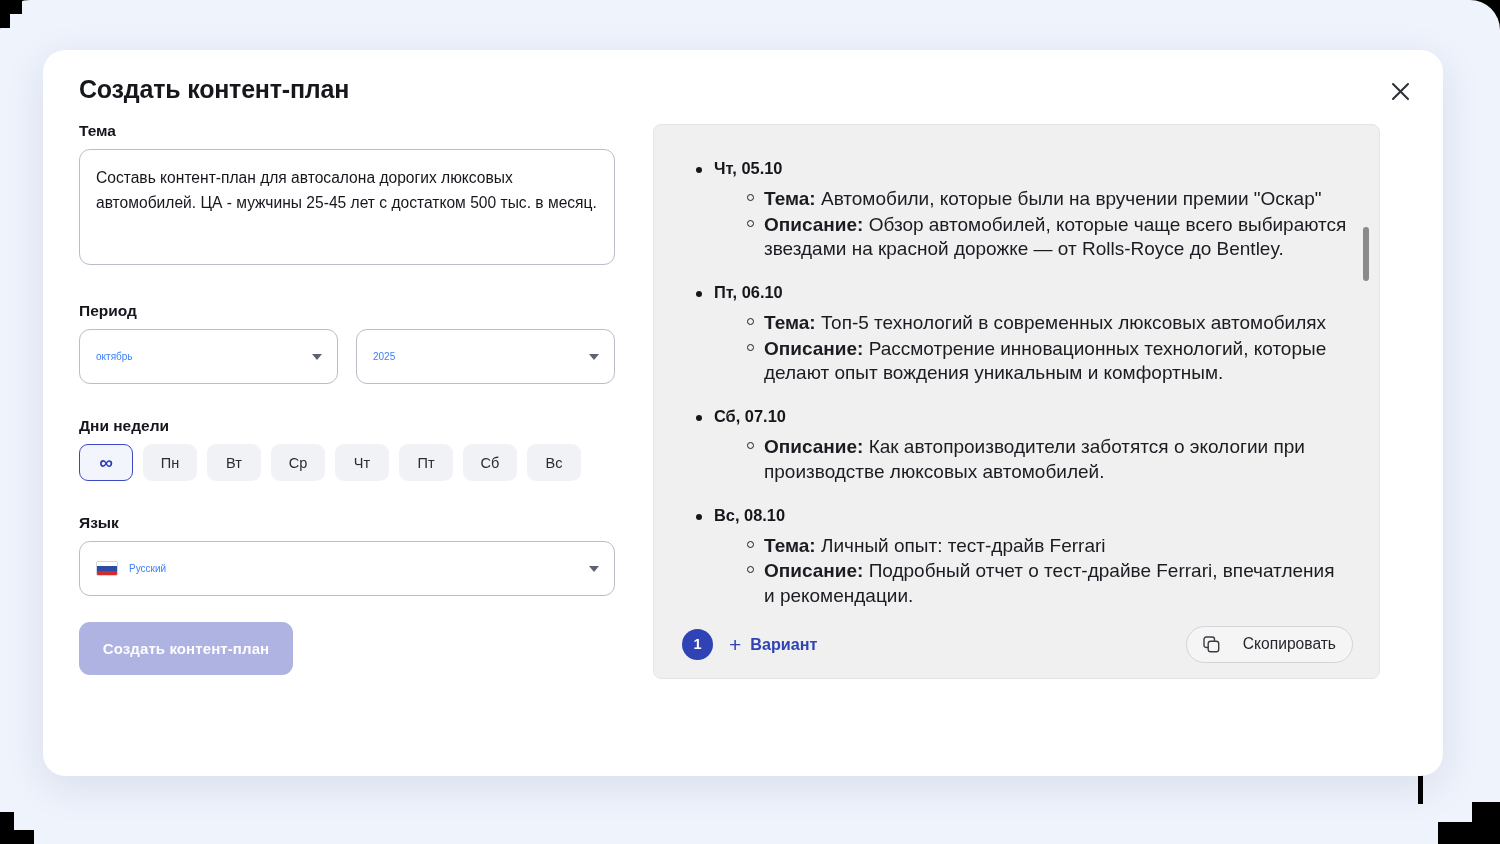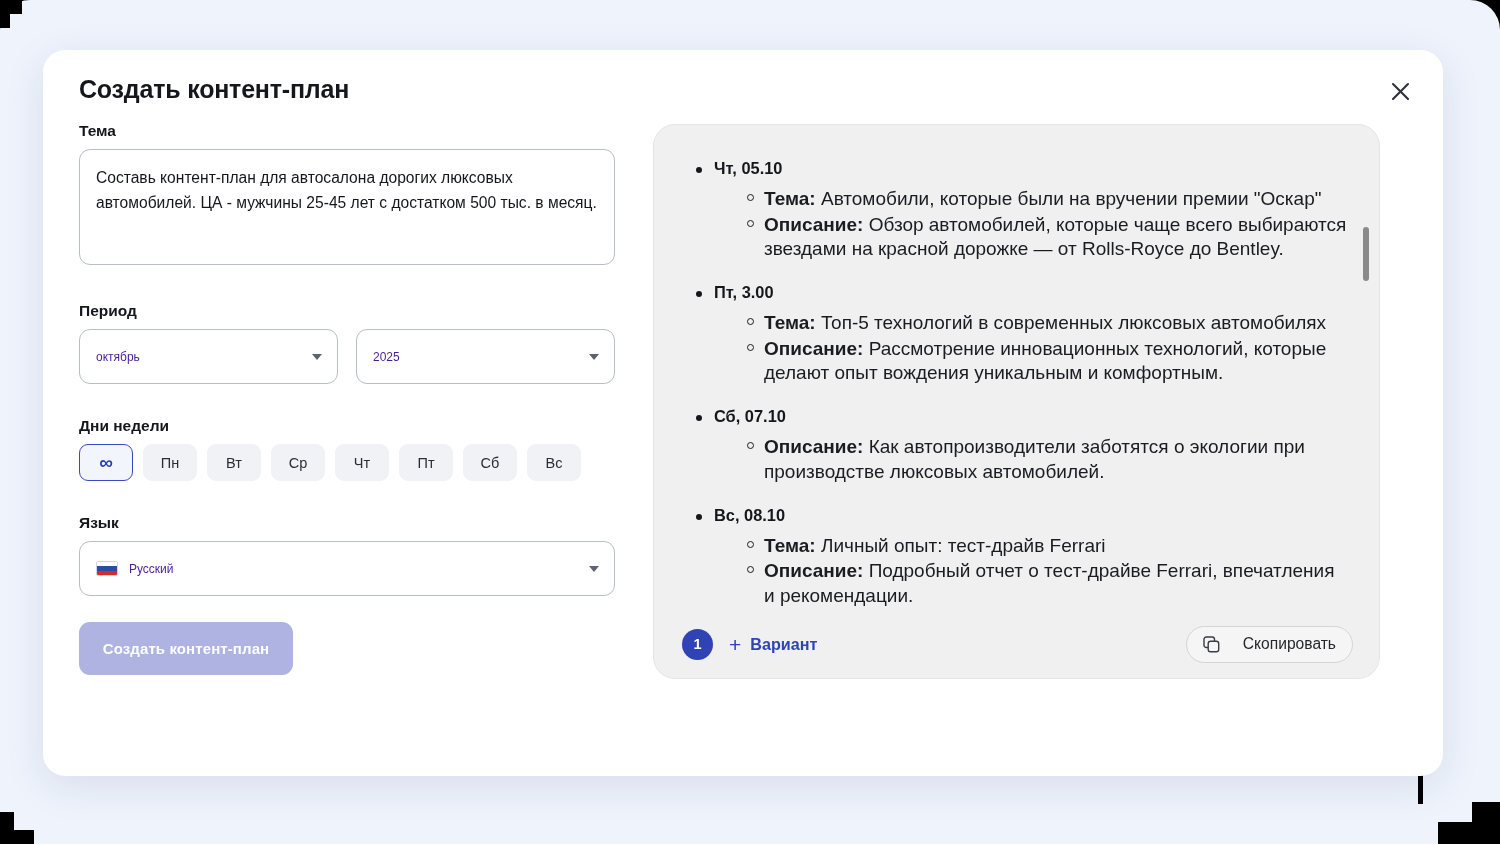--- a/index.html
+++ b/index.html
@@ -118,22 +118,22 @@
     display: flex;
     align-items: center;
     padding: 0 16px;
     cursor: pointer;
   }
   .select-month { width: 259px; }
   .select-year  { width: 259px; }
   .select-lang  { width: 536px; height: 55px; }
 
   .select-value {
-    font-size: 12px;
-    color: #4c1d95;
+    font-size: 10px;
+    color: #3b82f6;
   }
 
   .caret {
     position: absolute;
     right: 15px;
     top: 50%;
     transform: translateY(-50%);
     width: 0; height: 0;
     border-left: 5.5px solid transparent;
     border-right: 5.5px solid transparent;
@@ -202,21 +202,21 @@
 
   
   .right-panel {
     position: absolute;
     left: 610px;
     top: 74px;
     width: 727px;
     height: 555px;
     background: #f0f0f0;
     border: 1px solid #e4e4e6;
-    border-radius: 22px;
+    border-radius: 8px;
     overflow: hidden;
   }
 
   .result-scroll {
     position: absolute;
     left: 0; right: 0;
     top: 0;
     height: 487px;
     overflow: hidden;
     padding: 34px 30px 0 38px;
@@ -468,21 +468,21 @@
             <li class="sub-item">
               <b>Тема:</b><span> Автомобили, которые были на вручении премии "Оскар"</span>
             </li>
             <li class="sub-item">
               <b>Описание:</b><span> Обзор автомобилей, которые чаще всего выбираются звездами на красной дорожке — от Rolls-Royce до Bentley.</span>
             </li>
           </ul>
         </li>
 
         <li class="plan-day">
-          <div class="day-head">Пт, 3.00</div>
+          <div class="day-head">Пт, 06.10</div>
           <ul class="day-sub">
             <li class="sub-item">
               <b>Тема:</b><span> Топ-5 технологий в современных люксовых автомобилях</span>
             </li>
             <li class="sub-item">
               <b>Описание:</b><span> Рассмотрение инновационных технологий, которые делают опыт вождения уникальным и комфортным.</span>
             </li>
           </ul>
         </li>
 

